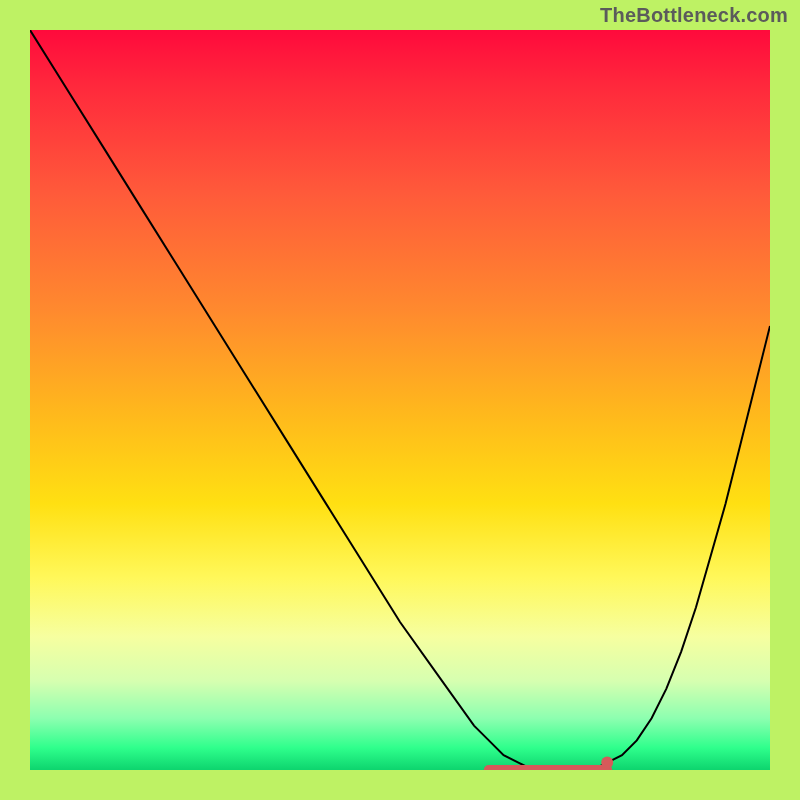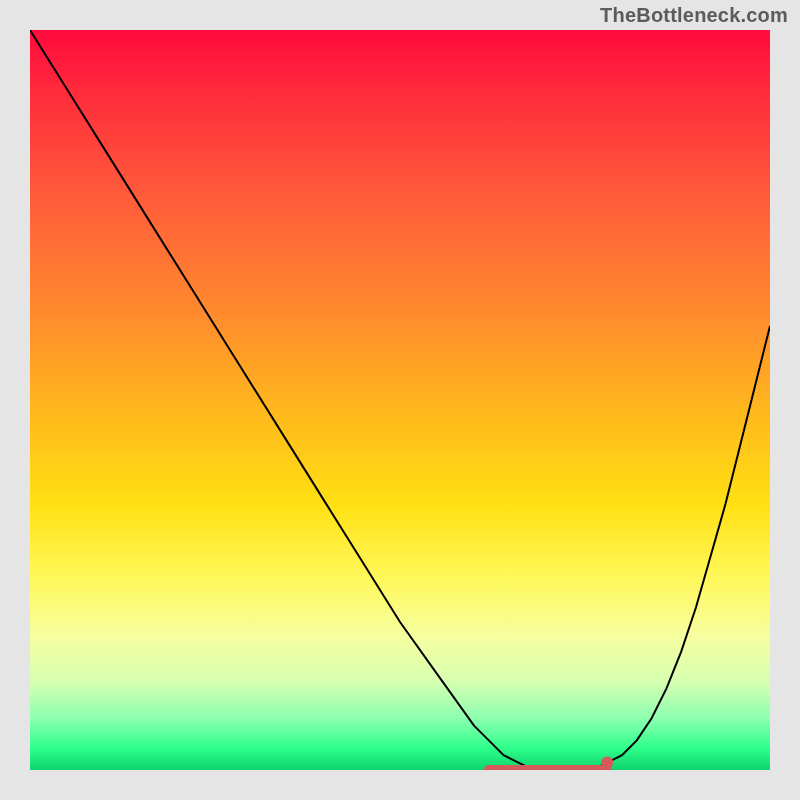--- a/index.html
+++ b/index.html
@@ -1,21 +1,21 @@
 <!DOCTYPE html>
 <html><head>
 <meta charset="utf-8">
 <style>
   * { margin: 0; padding: 0; box-sizing: border-box; }
   html, body { width: 800px; height: 800px; overflow: hidden; background: #000; }
   .container {
     position: relative;
     width: 800px;
     height: 800px;
-    background: #e5e5e5;
+    background: #bef264;
   }
   .watermark {
     position: absolute;
     top: 4px;
     right: 12px;
     font-family: Arial, Helvetica, sans-serif;
     font-size: 20px;
     font-weight: 600;
     color: #5b5b5b;
     letter-spacing: 0.2px;

